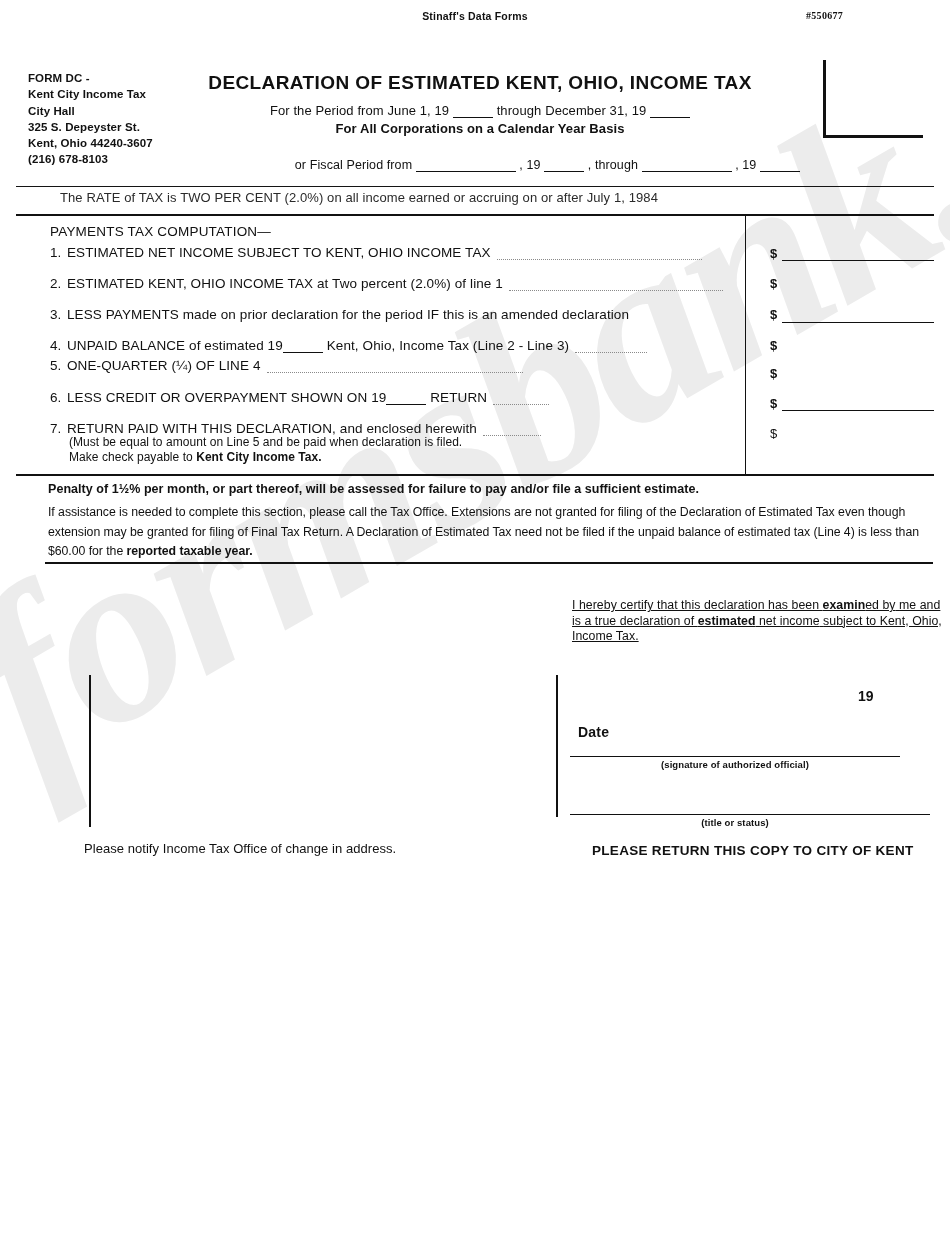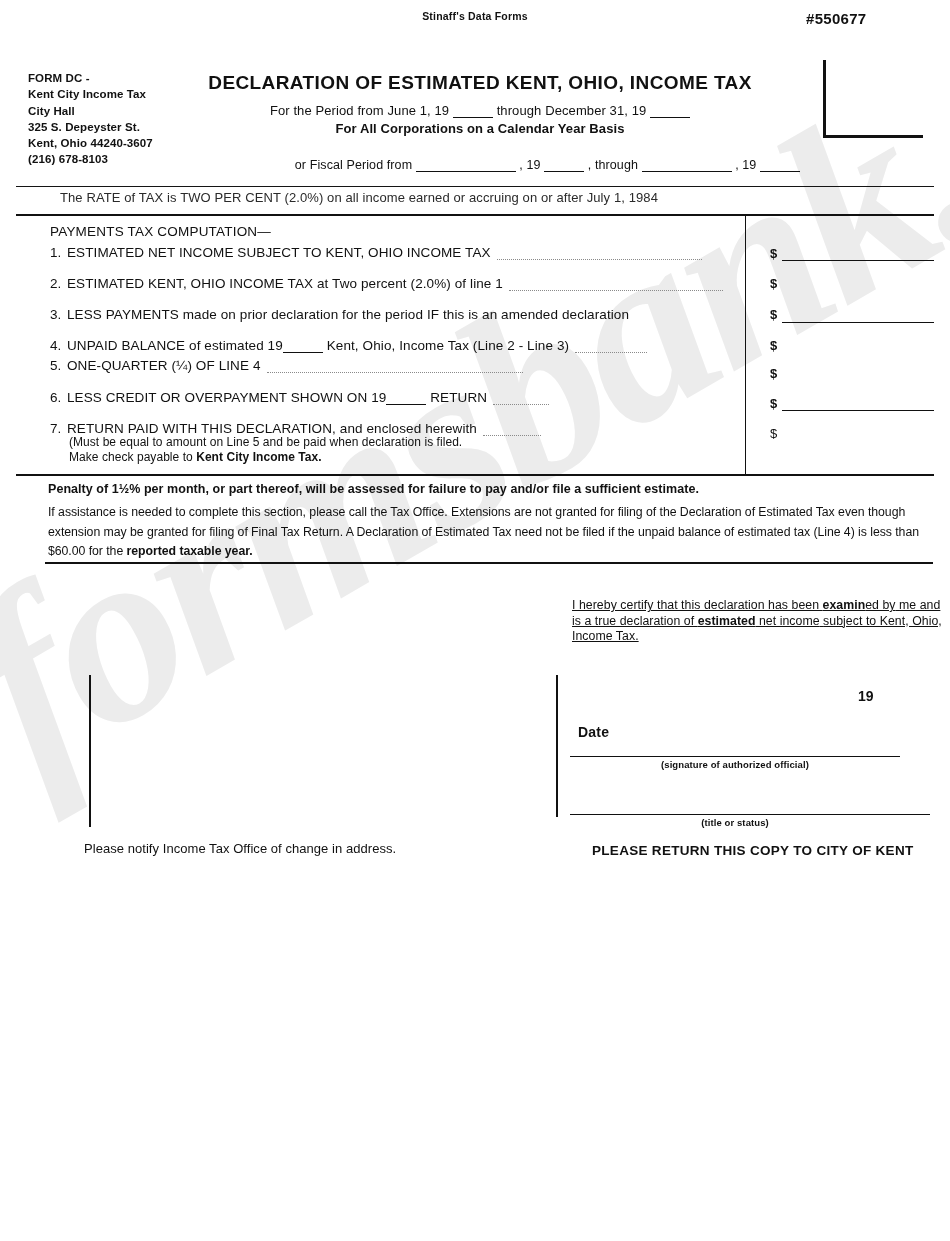--- a/index.html
+++ b/index.html
@@ -49,23 +49,24 @@
     text-align: center;
     font-size: 10.5px;
     font-weight: 700;
     line-height: 13px;
     letter-spacing: 0.2px;
   }
   #printer-credit .line2 { letter-spacing: 0.6px; }
 
   #form-number {
     left: 806px; top: 10px;
-    font-size: 15px;
+    font-size: 10px;
     font-weight: 700;
     letter-spacing: 0.3px;
+    font-family: Liberation Serif, serif;
   }
 
   
   #corner-bracket {
     left: 823px; top: 60px;
     width: 100px; height: 78px;
     border-left: 3px solid #111;
     border-bottom: 3px solid #111;
   }
 

